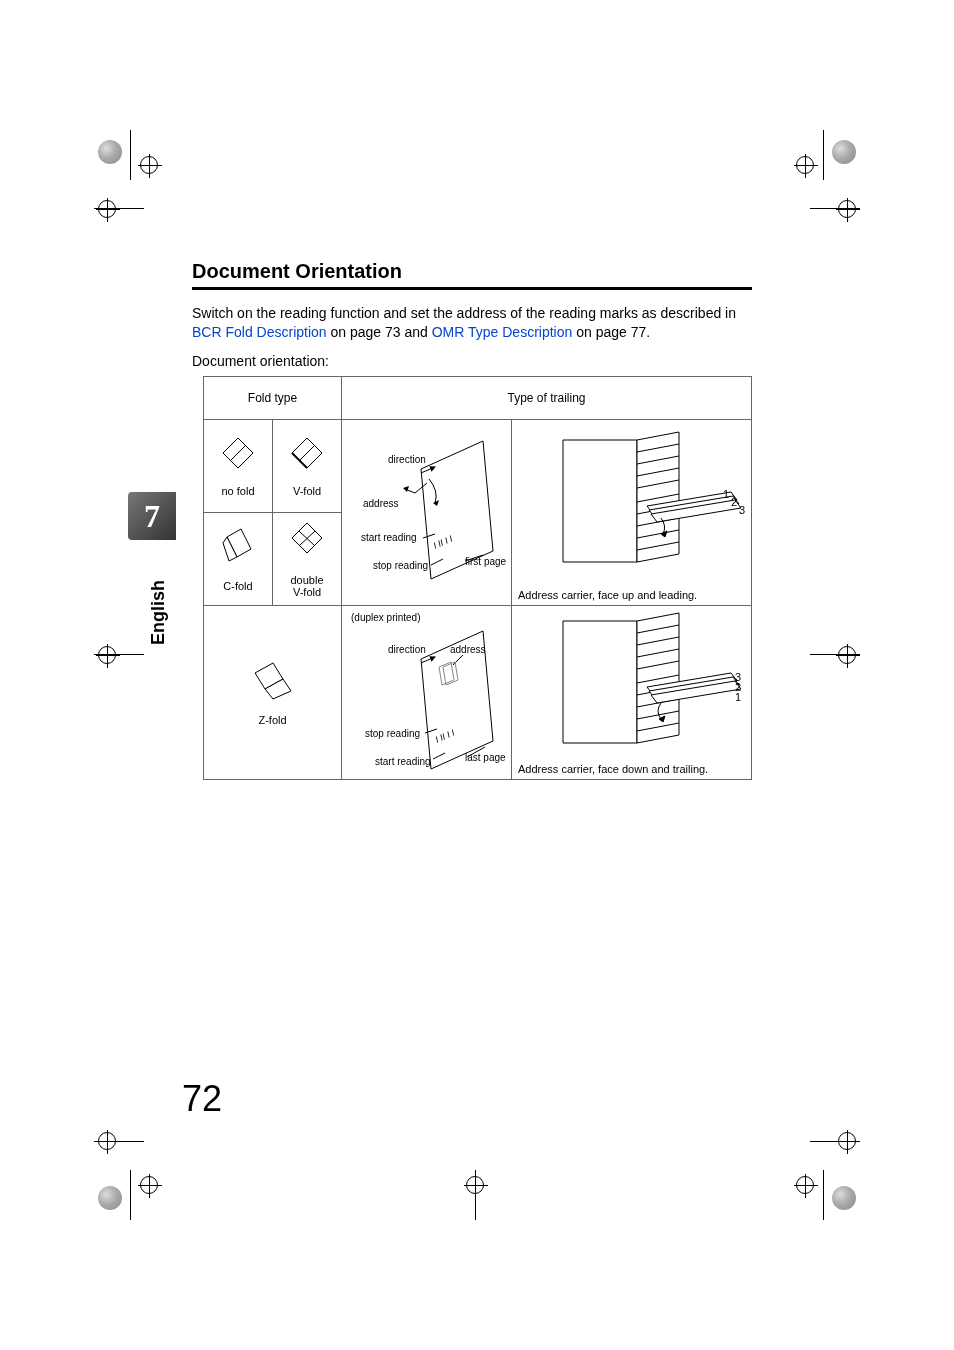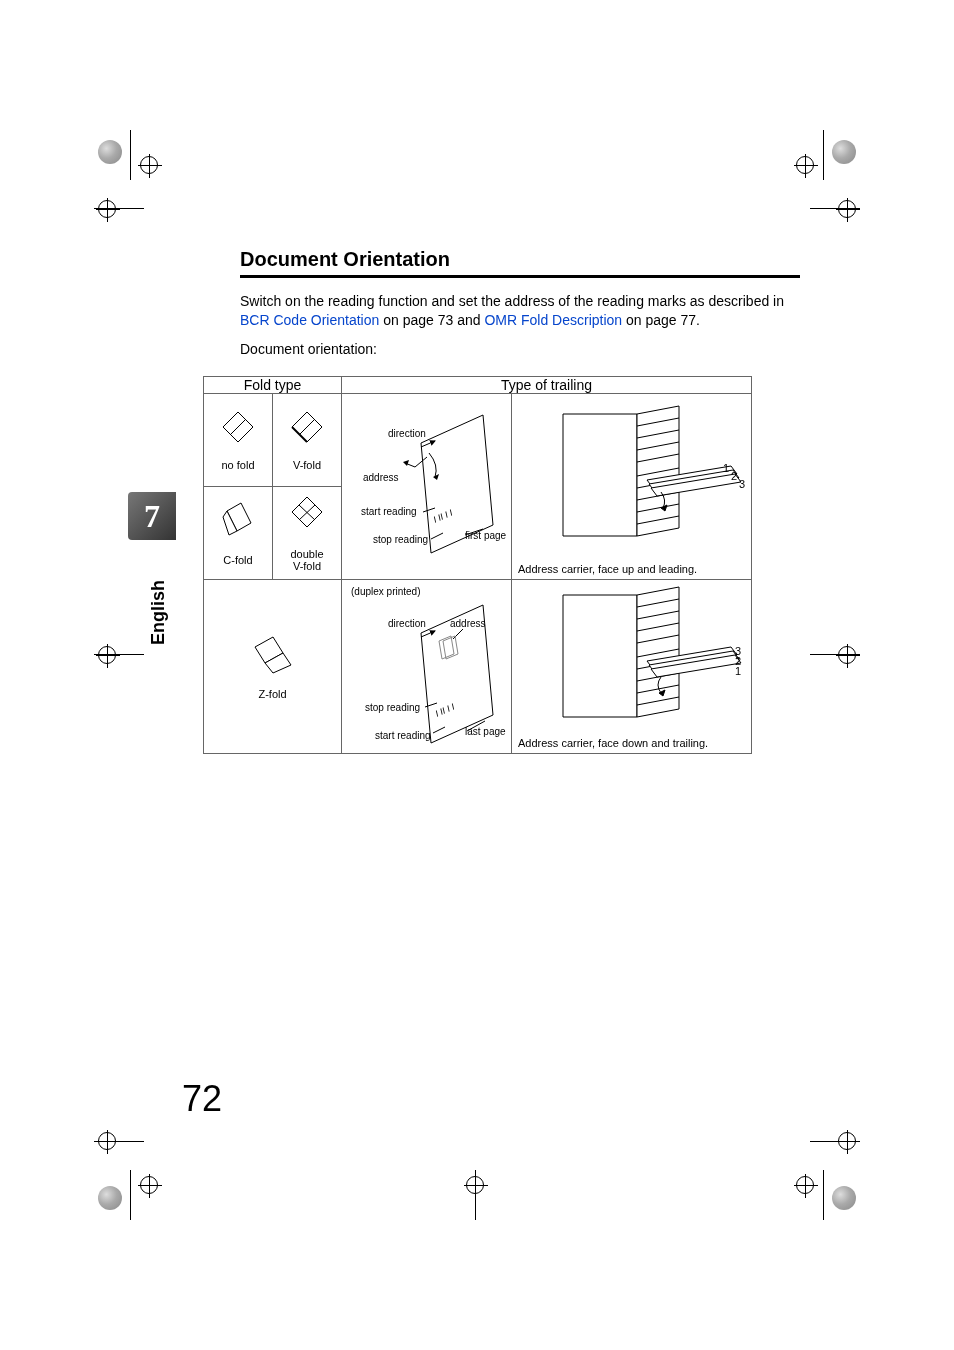--- a/index.html
+++ b/index.html
@@ -9,23 +9,22 @@
     width: 954px;
     height: 1350px;
     position: relative;
     font-family: Arial, Helvetica, sans-serif;
     background: #fff;
     color: #000;
   }
   .content {
     position: absolute;
     left: 192px;
-    top: 248px;
+    top: 260px;
     width: 560px;
-    margin-left: 48px;
   }
   .heading {
     font-size: 20px;
     font-weight: bold;
     margin: 0 0 4px 0;
   }
   .hr-thick {
     border: none;
     border-top: 3px solid #000;
     margin: 0 0 14px 0;
@@ -78,22 +77,22 @@
     table-layout: fixed;
   }
   .diagram td, .diagram th {
     border: 1px solid #666;
     font-size: 12px;
     text-align: center;
     vertical-align: middle;
   }
   .diagram th {
     font-weight: normal;
-    padding: 0 2px;
-    font-size: 14px;
+    padding: 14px 2px;
+    font-size: 12px;
   }
   .fold-cell { width: 69px; height: 90px; padding: 4px; }
   .fold-cell .lbl { display:block; margin-top:12px; font-size:11px;}
   .sheet-cell { width: 170px; position: relative; text-decoration: underline; }
   .feeder-cell { width: 240px; position: relative; font-size:11px;}
   .feeder-caption { position:absolute; bottom:4px; left:6px; font-size:11px;}
   .small-lbl { font-size: 10px; }
   svg { overflow: visible; }
   
   .reg-h { position:absolute; width:50px; border-top:1px solid #000; }
@@ -104,23 +103,23 @@
   .reg-cross::after{content:"";position:absolute;top:50%;left:-3px;width:24px;border-top:1px solid #000;}
 </style>
 </head>
 <body>
 
 <div class="content">
   <h2 class="heading">Document Orientation</h2>
   <hr class="hr-thick">
   <p class="para">
     <span>Switch on the reading function and set the address of the reading marks as described in </span>
-    <a class="link">BCR Code Orientation</a>
+    <a class="link">BCR Fold Description</a>
     <span> on page 73 and </span>
-    <a class="link">OMR Fold Description</a>
+    <a class="link">OMR Type Description</a>
     <span> on page 77.</span>
   </p>
   <p class="para">Document orientation:</p>
 </div>
 
 <div class="tab">7</div>
 <div class="lang">English</div>
 <div class="pagenum">72</div>
 
 <table class="diagram">

